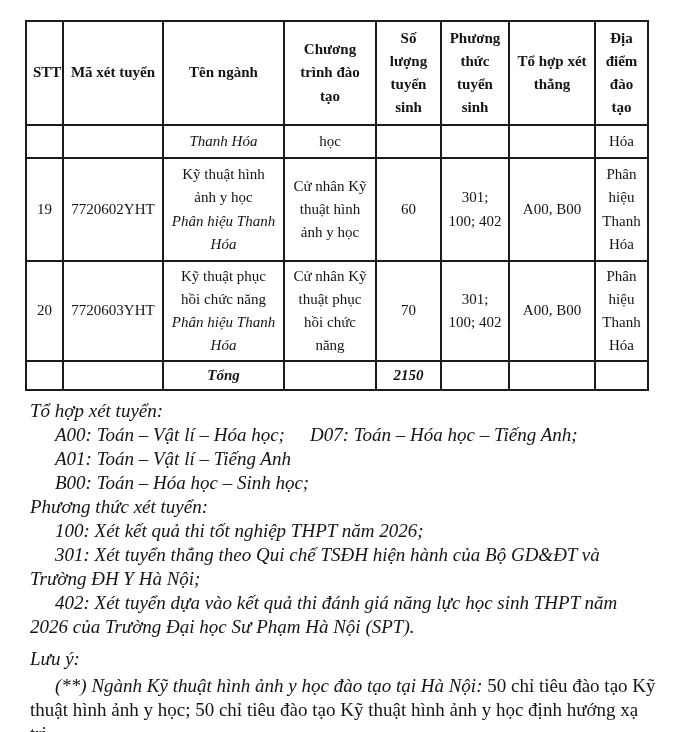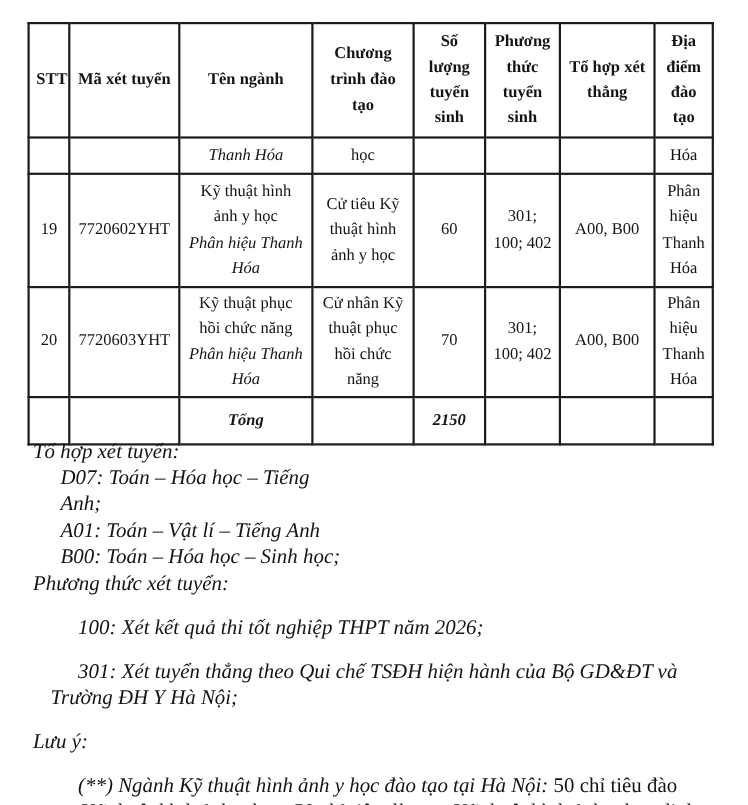--- a/index.html
+++ b/index.html
@@ -39,40 +39,40 @@
     padding-left: 9px;
     padding-right: 7px;
   }
   .it { font-style: italic; }
   .blockit { font-style: italic; display: block; }
   .boldit { font-weight: bold; font-style: italic; }
   tr.r-head   { height: 104px; }
   tr.r-cont   { height: 33px; }
   tr.r-19     { height: 103px; }
   tr.r-20     { height: 100px; }
-  tr.r-total  { height: 43px; }
+  tr.r-total  { height: 29px; }
   
   .footnotes {
     position: absolute;
     left: 30px;
     top: 399px;
     width: 628px;
     font-size: 19px;
     font-style: italic;
     line-height: 24px;
   }
   .fn-heading { margin: 0; }
   .combo-row {
     display: grid;
     grid-template-columns: 255px auto;
     padding-left: 25px;
     margin: 0;
   }
   .fn-para {
-    margin: 16px;
+    margin: 0;
     text-indent: 25px;
   }
   .luu-y {
     margin: 8px 0 3px 0;
     font-weight: normal;
   }
   .normal { font-style: normal; }
 </style>
 </head>
 <body>
@@ -108,21 +108,21 @@
       <td></td>
       <td></td>
       <td></td>
       <td>Hóa</td>
     </tr>
 
     <tr class="r-19">
       <td>19</td>
       <td>7720602YHT</td>
       <td class="cell-left"><span>Kỹ thuật hình ảnh y học</span><span class="blockit">Phân hiệu Thanh Hóa</span></td>
-      <td>Cử tiêu Kỹ thuật hình ảnh y học</td>
+      <td>Cử nhân Kỹ thuật hình ảnh y học</td>
       <td>60</td>
       <td>301; 100; 402</td>
       <td>A00, B00</td>
       <td>Phân hiệu Thanh Hóa</td>
     </tr>
 
     <tr class="r-20">
       <td>20</td>
       <td>7720603YHT</td>
       <td class="cell-left"><span>Kỹ thuật phục hồi chức năng</span><span class="blockit">Phân hiệu Thanh Hóa</span></td>
@@ -143,28 +143,30 @@
       <td></td>
       <td></td>
     </tr>
   </tbody>
 </table>
 
 <div class="footnotes">
   <p class="fn-heading">Tổ hợp xét tuyển:</p>
 
   <div class="combo-row">
+    <span>A00: Toán – Vật lí – Hóa học;</span>
     <span>D07: Toán – Hóa học – Tiếng Anh;</span>
   </div>
   <div class="combo-row">
     <span>A01: Toán – Vật lí – Tiếng Anh</span>
   </div>
   <div class="combo-row">
     <span>B00: Toán – Hóa học – Sinh học;</span>
   </div>
 
   <p class="fn-heading">Phương thức xét tuyển:</p>
   <p class="fn-para">100: Xét kết quả thi tốt nghiệp THPT năm 2026;</p>
   <p class="fn-para">301: Xét tuyển thẳng theo Qui chế TSĐH hiện hành của Bộ GD&amp;ĐT và Trường ĐH Y Hà Nội;</p>
+  <p class="fn-para">402: Xét tuyển dựa vào kết quả thi đánh giá năng lực học sinh THPT năm 2026 của Trường Đại học Sư Phạm Hà Nội (SPT).</p>
 
   <p class="fn-heading luu-y">Lưu ý:</p>
   <p class="fn-para"><span>(**) Ngành Kỹ thuật hình ảnh y học đào tạo tại Hà Nội:</span><span class="normal"> 50 chỉ tiêu đào tạo Kỹ thuật hình ảnh y học; 50 chỉ tiêu đào tạo Kỹ thuật hình ảnh y học định hướng xạ trị.</span></p>
 </div>
 
 </body></html>

